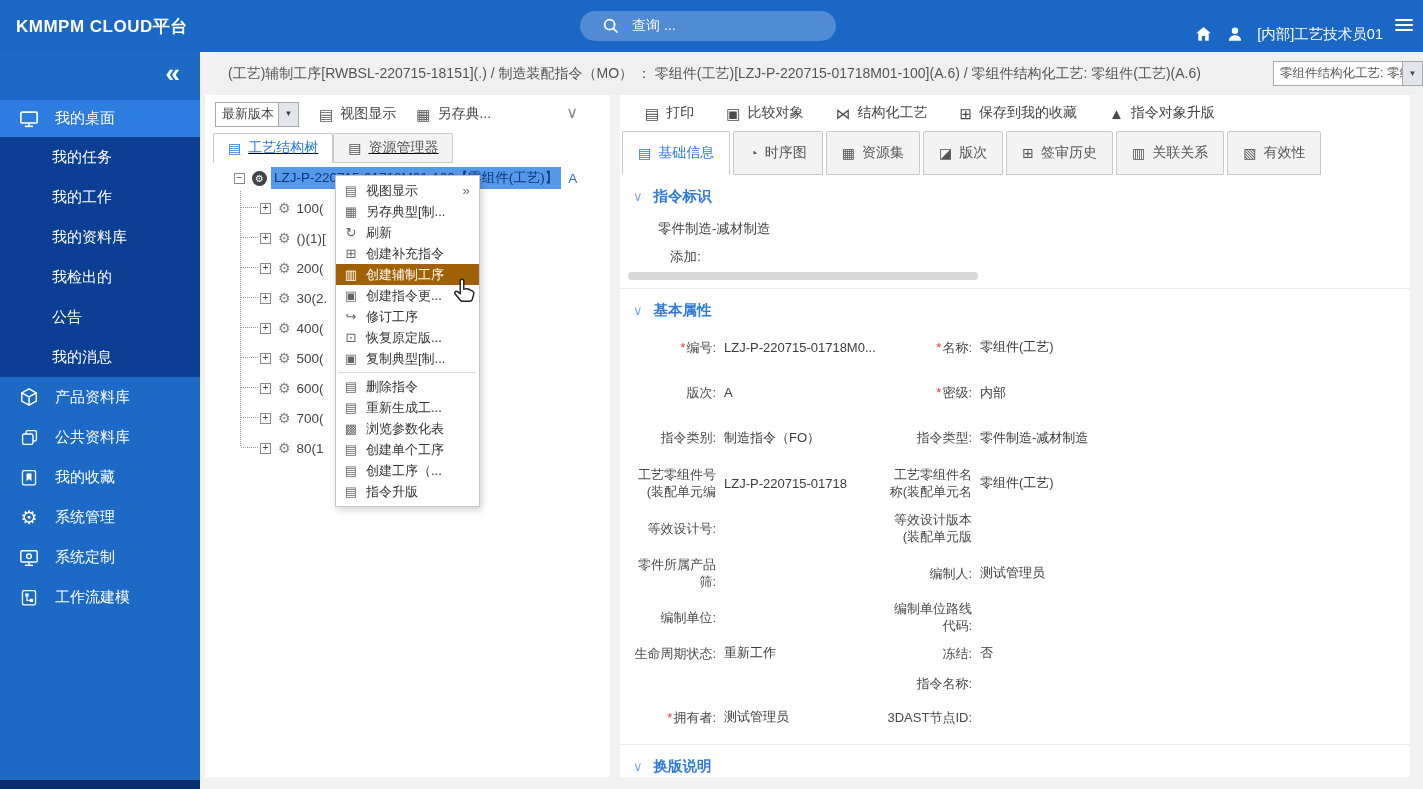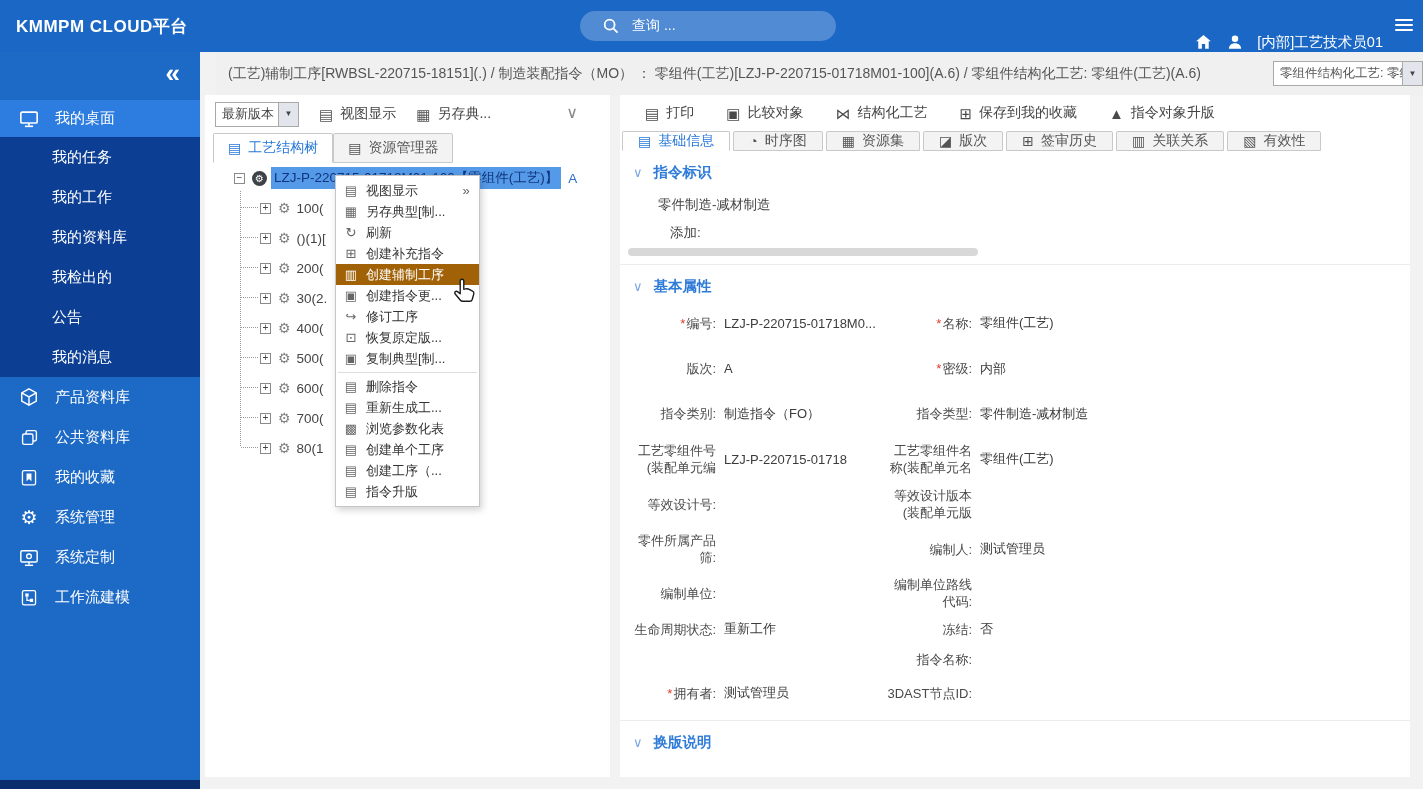--- a/index.html
+++ b/index.html
@@ -22,21 +22,21 @@
   .ic-dblleft::before{content:"«";} .ic-dblright::before{content:"»";}
   .ic-gearchar::before{content:"⚙";} .ic-up::before{content:"▲";}
   .ic-bowtie::before{content:"⋈";}
 
   
   .header{position:absolute;top:0;left:0;right:0;height:52px;background:#1a67c5;z-index:8;}
   .app-title{position:absolute;left:16px;top:15px;color:#fff;font-size:17px;font-weight:bold;letter-spacing:.5px;}
   .gsearch{position:absolute;left:580px;top:11px;width:256px;height:30px;border-radius:15px;
     background:rgba(255,255,255,.24);display:flex;align-items:center;gap:12px;padding-left:22px;
     color:#fff;font-size:14px;cursor:pointer;}
-  .hright{position:absolute;right:40px;top:16px;height:52px;display:flex;align-items:center;gap:13px;color:#fff;font-size:14.5px;}
+  .hright{position:absolute;right:40px;top:8px;height:52px;display:flex;align-items:center;gap:13px;color:#fff;font-size:14.5px;}
   .burger{position:absolute;right:10px;top:19px;width:18px;display:flex;flex-direction:column;gap:3px;cursor:pointer;}
   .burger i{height:2px;background:#fff;border-radius:1px;}
 
   
   .sidebar{position:absolute;top:52px;left:0;width:200px;height:728px;background:#1d6ac6;z-index:7;}
   .collapse{position:absolute;right:20px;top:8px;color:#fff;font-size:26px;cursor:pointer;font-weight:bold;}
   .side-item{height:40px;display:flex;align-items:center;color:#fff;font-size:15px;cursor:pointer;padding-left:18px;gap:15px;}
   .side-item .svgi{width:22px;display:flex;justify-content:center;flex:none;}
   .side-item.desktop{height:37px;margin-top:48px;background:#2d7de1;}
   .submenu{background:#0c3f94;}
@@ -52,21 +52,21 @@
   .arrow-btn{width:20px;height:100%;background:#e2e6ec;border-left:1px solid #a9a9a9;display:flex;align-items:center;justify-content:center;font-size:8px;color:#444;flex:none;}
 
   
   .tree-panel{position:absolute;left:205px;top:95px;width:405px;height:682px;background:#fff;}
   .tp-toolbar{height:38px;display:flex;align-items:center;padding-left:10px;gap:20px;position:relative;}
   .vselect{display:flex;height:25px;border:1px solid #a9a9a9;cursor:pointer;}
   .vselect .txt{width:62px;font-size:13px;color:#444;display:flex;align-items:center;padding-left:6px;background:#fff;}
   .tool-btn{display:flex;align-items:center;gap:7px;font-size:14px;color:#444;cursor:pointer;}
   .tool-btn .i{color:#555;font-size:15px;}
   .tp-chevmore{position:absolute;right:32px;top:10px;color:#888;font-size:16px;cursor:pointer;}
-  .tp-tabs{display:flex;padding-left:8px;height:30px;}
+  .tp-tabs{display:flex;padding-left:8px;height:30px;text-decoration:underline;}
   .tab{display:flex;align-items:center;gap:7px;padding:0 14px;font-size:14px;border:1px solid #c9c9c9;cursor:pointer;background:#f3f3f3;color:#555;border-radius:2px 2px 0 0;}
   .tab .i{font-size:14px;color:#555;}
   .tab.active{background:#fff;color:#2878d8;border-bottom-color:#fff;}
   .tab.active .i{color:#2878d8;}
   .tree{position:relative;padding-top:0;}
   .vline{position:absolute;left:35px;top:28px;height:255px;border-left:1px dotted #9a9a9a;}
   .trow{height:30px;display:flex;align-items:center;position:relative;cursor:pointer;}
   .trow.root{padding-left:29px;}
   .trow.child{padding-left:55px;}
   .trow.child::before{content:"";position:absolute;left:36px;top:14px;width:17px;border-top:1px dotted #9a9a9a;}
@@ -90,21 +90,21 @@
   .citem.active .i{color:#fff;}
   .subarrow{margin-left:auto;color:#555;font-size:14px;}
   .csep{height:1px;background:#ddd;margin:3px 2px;}
   .cursor{position:absolute;left:452px;top:277px;z-index:30;pointer-events:none;}
 
   
   .detail-panel{position:absolute;left:620px;top:95px;width:790px;height:682px;background:#fff;overflow:hidden;}
   .dp-toolbar{height:36px;display:flex;align-items:center;padding-left:25px;gap:32px;}
   .dp-btn{display:flex;align-items:center;gap:7px;font-size:14px;color:#444;cursor:pointer;}
   .dp-btn .i{color:#4a4a4a;font-size:15px;}
-  .dp-tabs{display:flex;height:20px;padding-left:2px;}
+  .dp-tabs{display:flex;height:44px;padding-left:2px;}
   .dp-tabs .tab{margin-right:3px;padding:0 15px;}
   .dp-content{padding-left:8px;}
   .sec-hdr{display:flex;align-items:center;gap:11px;color:#2e7bd9;font-size:14.5px;font-weight:bold;margin-top:12px;cursor:pointer;padding-left:5px;}
   .sec-hdr .chev{font-size:13px;color:#7aa7e0;font-weight:normal;}
   .id-type{margin:14px 0 0 30px;font-size:13.5px;color:#444;}
   .id-add{margin:10px 0 0 42px;font-size:13.5px;color:#444;}
   .hscroll{margin:6px 0 0 0;width:350px;height:8px;border-radius:4px;background:#d8d8d8;cursor:pointer;}
   .divider{height:1px;background:#ececec;margin-top:8px;margin-left:-8px;}
   .fields{margin-top:4px;}
   .frow{display:grid;grid-template-columns:88px 150px 90px 1fr;column-gap:8px;align-items:center;padding-right:10px;}

